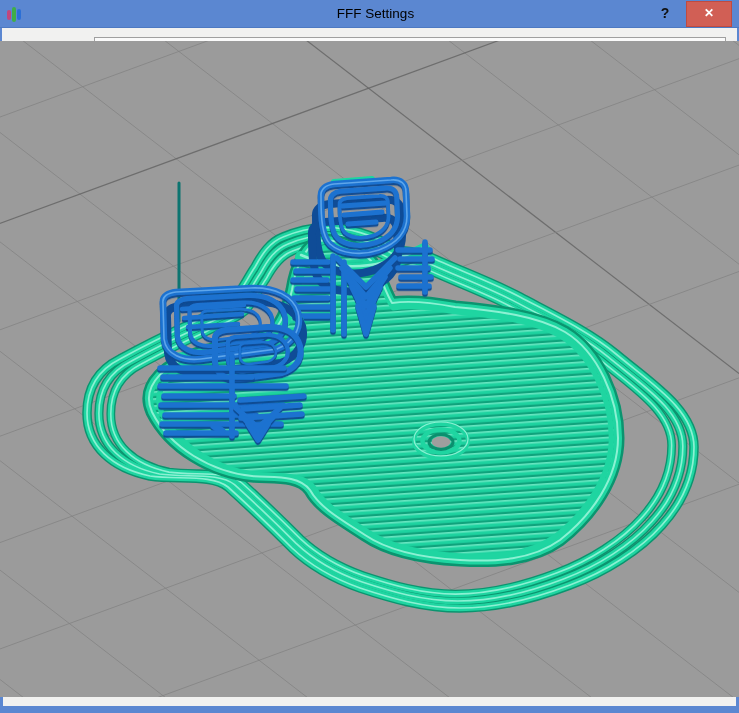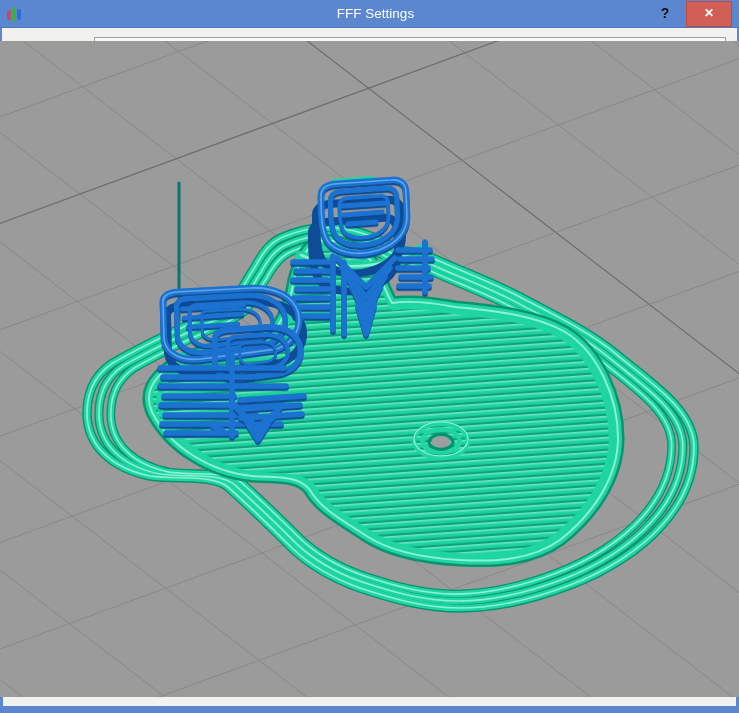--- a/index.html
+++ b/index.html
@@ -7,21 +7,21 @@
           overflow:hidden;background:#9b9b9b;outline:1px solid #44untitled;}
   
   #titlebar{position:absolute;left:0;top:0;width:739px;height:28px;background:#5b87d1;
             border-bottom:1px solid #4d79c2;box-sizing:border-box;}
   #app-icon{position:absolute;left:7px;top:6px;width:16px;height:17px;}
   #app-icon i{position:absolute;width:4px;border-radius:2px;}
   #app-icon .bar-r{left:0;top:4px;height:10px;background:#c2477e;}
   #app-icon .bar-g{left:5px;top:1px;height:15px;background:#3fae47;}
   #app-icon .bar-b{left:10px;top:3px;height:11px;background:#2b6fd6;}
   #title-text{position:absolute;left:12px;right:0;top:0;height:20px;line-height:27px;text-align:center;
-              font-size:13.5px;color:#ffffff;}
+              font-size:13.5px;color:#000000;}
   #help-button{position:absolute;right:62px;top:0;width:24px;height:27px;line-height:26px;text-align:center;
                font-size:14px;font-weight:bold;color:#101010;cursor:default;}
   #close-button{position:absolute;right:7px;top:1px;width:46px;height:26px;background:#d15f55;
                 border:1px solid #bf4b41;box-sizing:border-box;text-align:center;line-height:23px;
                 color:#ffffff;font-size:12px;font-weight:bold;cursor:default;}
   #top-strip{position:absolute;left:0;top:28px;width:739px;height:13px;background:#f1f1f0;
              border-left:2px solid #5b87d1;border-right:2px solid #5b87d1;box-sizing:border-box;overflow:hidden;}
   #panel-edge{position:absolute;left:92px;top:9px;width:630px;height:12px;background:#fafafa;
               border:1px solid #9f9f9f;}
   #viewport-wrap{position:absolute;left:0;top:41px;width:739px;height:656px;}

